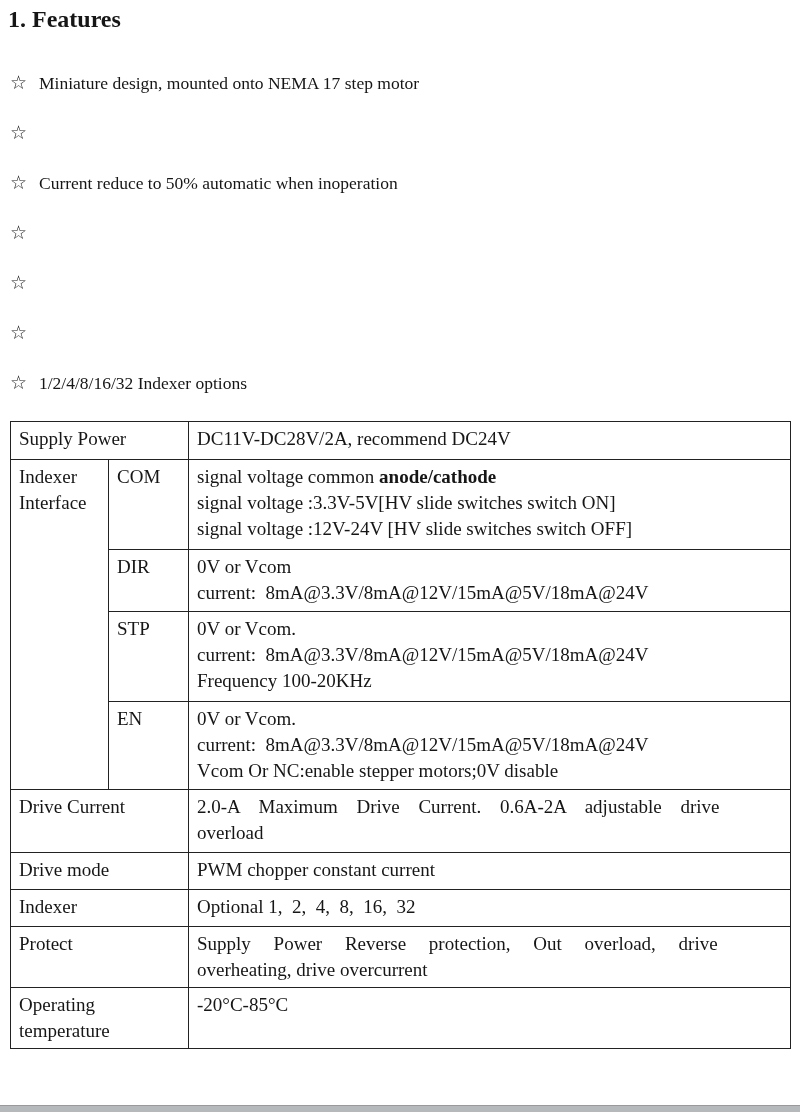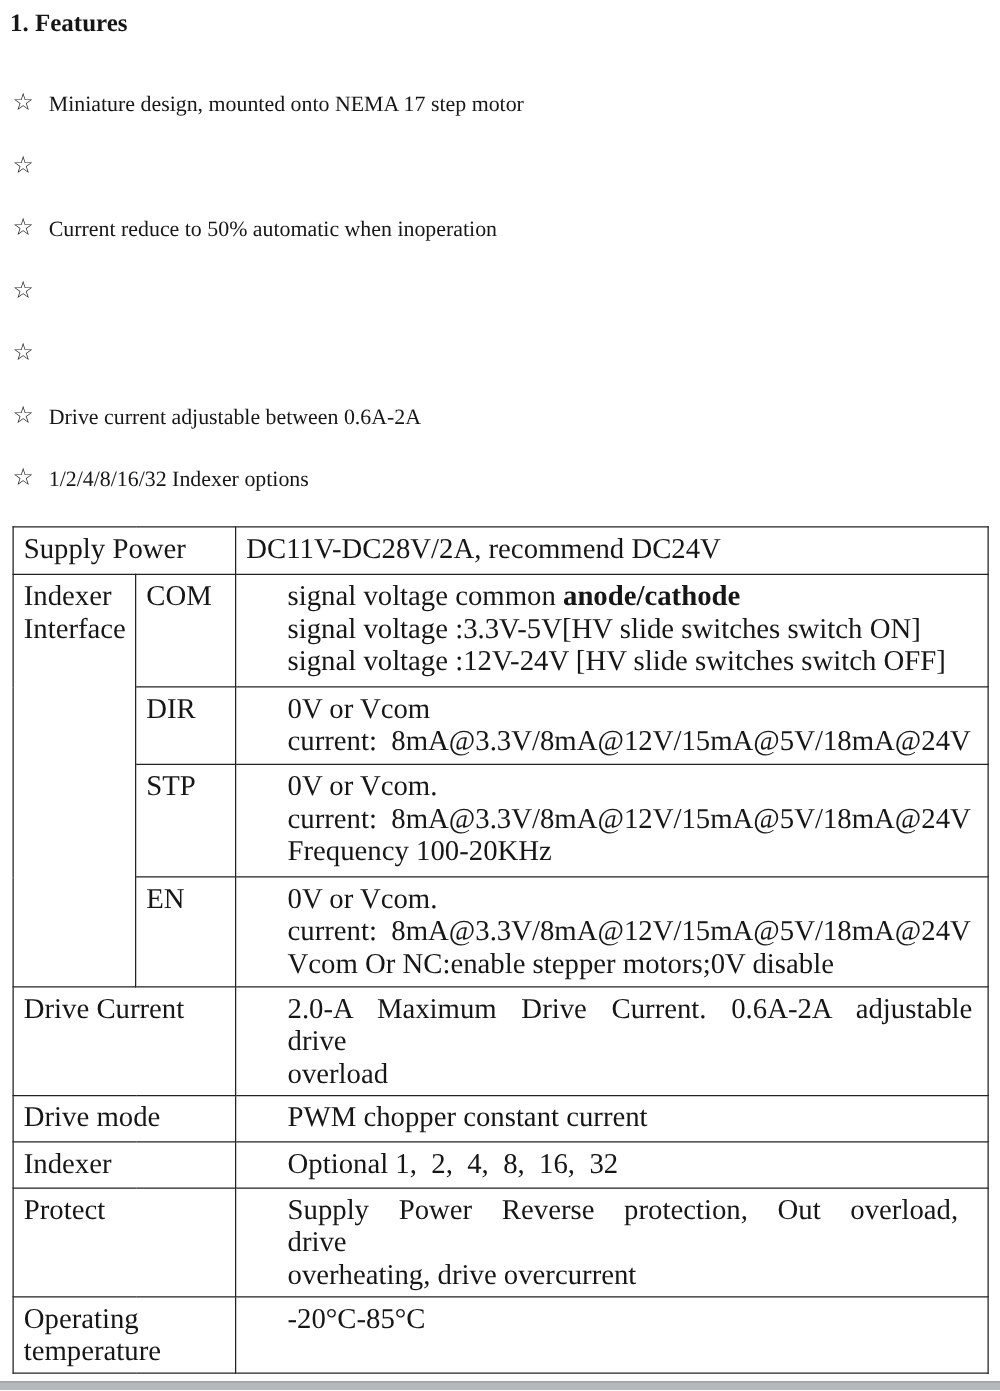--- a/index.html
+++ b/index.html
@@ -8,21 +8,21 @@
     background: #ffffff;
     color: #161616;
     font-family: "Liberation Serif", serif;
     position: relative;
     overflow: hidden;
   }
   .page { position: relative; width: 800px; height: 1113px; }
 
   .section-heading {
     margin: 0;
-    font-size: 20px;
+    font-size: 24px;
     font-weight: bold;
     line-height: 27px;
   }
   #features-heading { padding: 6px 0 0 8px; }
 
   .feature-list {
     list-style: none;
     margin: 0;
     padding: 38px 0 0 10px;
   }
@@ -40,32 +40,32 @@
     line-height: 24px;
   }
 
   #parameters-heading { margin-top: 32px; padding-left: 8px; }
 
   table.params {
     margin: 24px 0 0 10px;
     border-collapse: collapse;
     width: 780px;
     table-layout: fixed;
-    font-size: 23px;
+    font-size: 19px;
   }
   table.params td {
     border: 1.5px solid #222222;
     vertical-align: top;
     padding: 4px 8px;
     line-height: 26px;
     overflow: hidden;
   }
   td.vcenter { padding-top: 5px; }
   td.group-cell { padding-top: 24px; }
-  .cell-line { line-height: 26px; margin-left: 33px; }
+  .cell-line { line-height: 26px; }
   .spread-dc { word-spacing: 14px; }
   .spread-pr { word-spacing: 18px; }
 
   .bottom-edge {
     position: absolute;
     left: 0; right: 0; bottom: 1px;
     height: 6px;
     background: #b6b9bc;
     border-top: 1px solid #979a9d;
   }
@@ -90,21 +90,20 @@
       <span>Current reduce to 50% automatic when inoperation</span>
     </li>
     <li class="feature-item">
       <span class="star">☆</span>
     </li>
     <li class="feature-item">
       <span class="star">☆</span>
     </li>
     <li class="feature-item">
       <span class="star">☆</span>
-      <span>Drive current adjustable between 0.6A-2A</span>
     </li>
     <li class="feature-item">
       <span class="star">☆</span>
       <span>1/2/4/8/16/32 Indexer options</span>
     </li>
   </ul>
 
 
   <table class="params">
     <colgroup>

